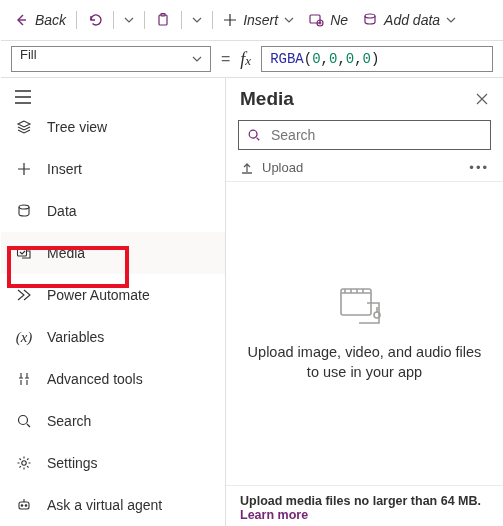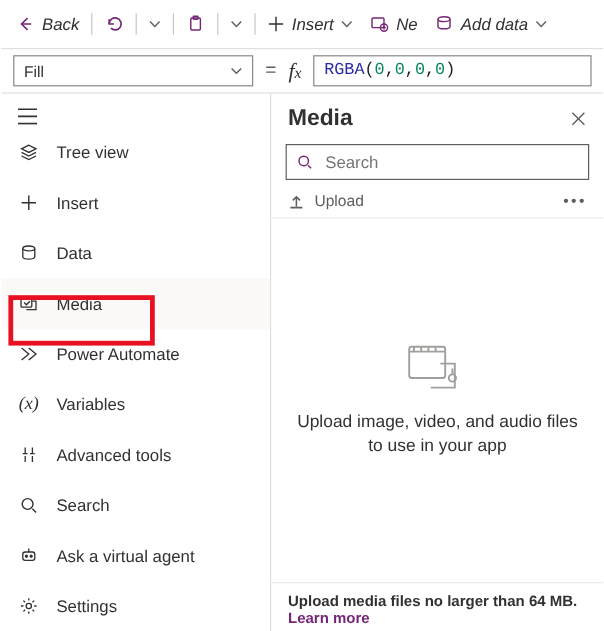--- a/index.html
+++ b/index.html
@@ -7,21 +7,21 @@
   .app { width:503px; height:526px; overflow:hidden; position:relative; border-left:1px solid #fff;}
   .topbar { height:40px; display:flex; align-items:center; padding:0 6px; border-bottom:1px solid #fff; gap:2px;}
   .titem { display:flex; align-items:center; height:28px; padding:0 6px; gap:6px; }
   .titem .lbl { color:#323130; font-size:14px;font-style:italic;}
   .vsep { width:1px; height:18px; background:#c8c6c4; margin:0 2px;}
   .ico { display:inline-flex; align-items:center; justify-content:center; }
   .purple { color:#742774;}
   svg { display:block; }
   .chev { width:10px; height:10px;}
   .propbar { height:38px; display:flex; align-items:center; padding:6px 10px; gap:10px; border-top:1px solid #e1dfdd; border-bottom:1px solid #e1dfdd;}
-  .prop-select { flex: 0 0 200px; height:26px; border:1px solid #8a8886; display:flex; align-items:center; padding:0 8px; justify-content:space-between; background:#fff;}
+  .prop-select { flex: 0 0 200px; height:26px; border:1px solid #8a8886; display:flex; padding:0 8px; justify-content:space-between; background:#fff;}
   .eq { font-size:16px; color:#605e5c;}
   .fx { font-family:"Times New Roman", serif; font-style:italic; font-size:18px; color:#323130;}
   .formula { flex:1; height:26px; border:1px solid #8a8886; display:flex; align-items:center; padding:0 8px; font-family: Consolas, "Courier New", monospace; font-size:14px; }
   .tok-fn { color:#2a2aa5;}
   .tok-p { color:#222;}
   .tok-n { color:#098658;}
   .body { display:flex; height:calc(526px - 40px - 38px);}
   .sidebar { width:225px; border-right:1px solid #e1dfdd; display:flex; flex-direction:column; padding-top:6px;}
   .hamb { padding:6px 14px 2px;}
   .navitem { display:flex; align-items:center; gap:14px; height:42px; padding:0 14px; color:#323130; font-size:14px;}
@@ -227,36 +227,36 @@
             <svg width="16" height="16" viewBox="0 0 16 16" fill="none" stroke="#323130" stroke-width="1.2">
               <circle cx="7" cy="7" r="4.5"></circle>
               <path d="M11 11l3 3"></path>
             </svg>
           </span>
         <span>Search</span>
       </div>
       <div class="navitem">
         <span class="ico">
             <svg width="16" height="16" viewBox="0 0 16 16" fill="none" stroke="#323130" stroke-width="1.1">
+              <circle cx="8" cy="8" r="2.2"></circle>
+              <path d="M8 1.5v2M8 12.5v2M1.5 8h2M12.5 8h2M3.5 3.5l1.4 1.4M11.1 11.1l1.4 1.4M12.5 3.5l-1.4 1.4M4.9 11.1l-1.4 1.4"></path>
+            </svg>
+          </span>
+        <span>Settings</span>
+      </div>
+      <div class="navitem">
+        <span class="ico">
+            <svg width="16" height="16" viewBox="0 0 16 16" fill="none" stroke="#323130" stroke-width="1.1">
               <rect x="3" y="5" width="10" height="7" rx="2"></rect>
               <path d="M8 2v3"></path>
               <circle cx="6" cy="8.5" r="0.8" fill="#323130"></circle>
               <circle cx="10" cy="8.5" r="0.8" fill="#323130"></circle>
             </svg>
           </span>
         <span>Ask a virtual agent</span>
-      </div>
-      <div class="navitem">
-        <span class="ico">
-            <svg width="16" height="16" viewBox="0 0 16 16" fill="none" stroke="#323130" stroke-width="1.1">
-              <circle cx="8" cy="8" r="2.2"></circle>
-              <path d="M8 1.5v2M8 12.5v2M1.5 8h2M12.5 8h2M3.5 3.5l1.4 1.4M11.1 11.1l1.4 1.4M12.5 3.5l-1.4 1.4M4.9 11.1l-1.4 1.4"></path>
-            </svg>
-          </span>
-        <span>Settings</span>
       </div>
     </div>
 
     <div class="panel">
       <div class="phdr">
         <h2>Media</h2>
         <span class="ico">
           <svg width="14" height="14" viewBox="0 0 14 14" stroke="#605e5c" stroke-width="1.2">
               <path d="M2 2l10 10M12 2 2 12"></path>
             </svg>

